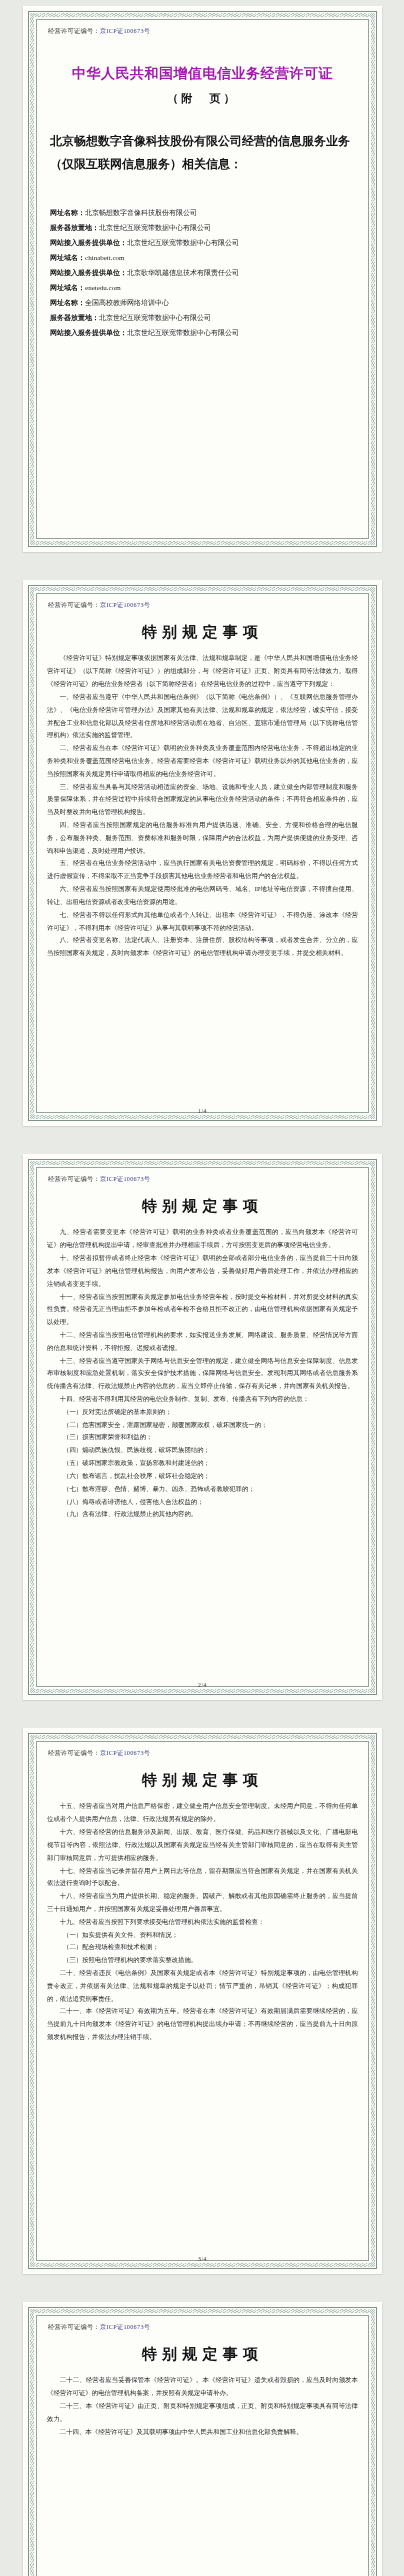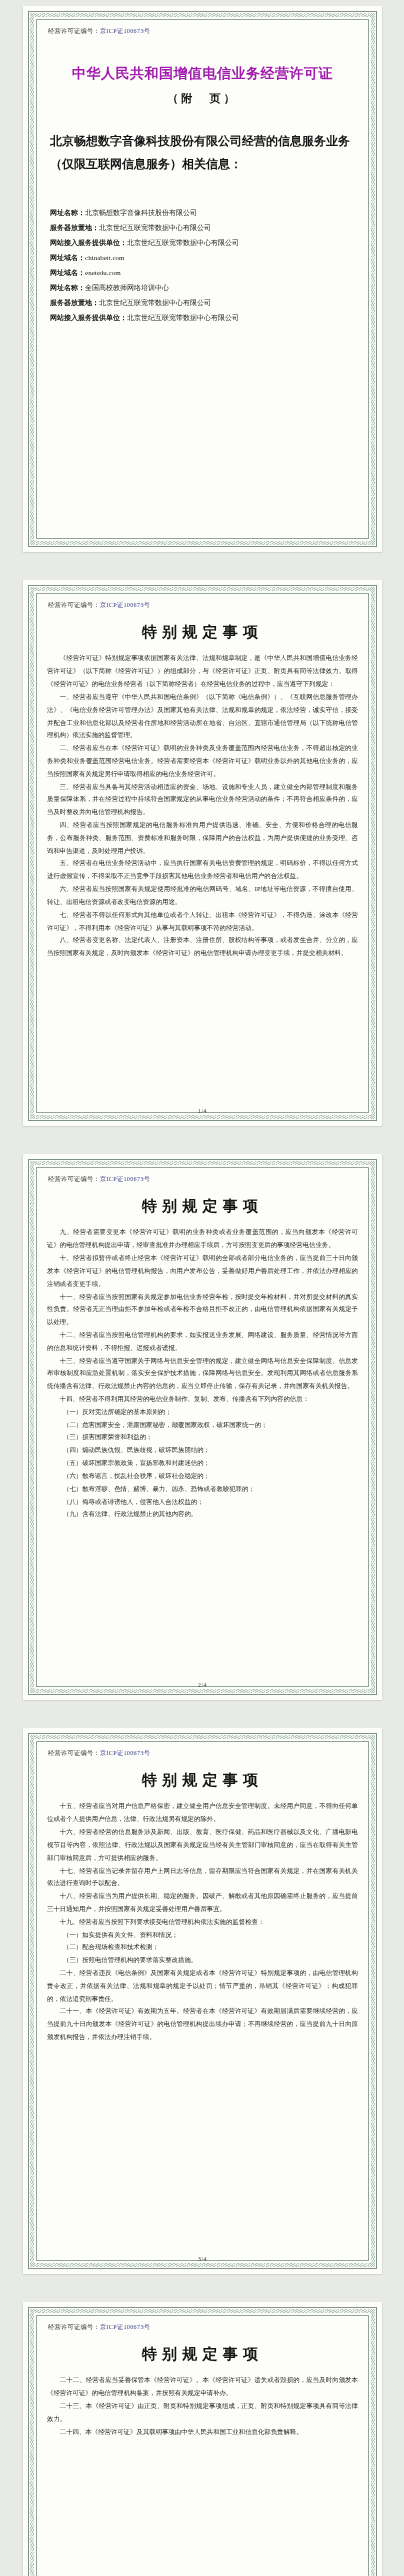--- a/index.html
+++ b/index.html
@@ -130,20 +130,21 @@
         <span>经营许可证编号：</span><span class="lic-no">京ICP证100673号</span>
       </div>
       <h1 class="appendix-title">中华人民共和国增值电信业务经营许可证</h1>
       <div class="appendix-subtitle">（附　页）</div>
       <p class="appendix-intro">北京畅想数字音像科技股份有限公司经营的信息服务业务（仅限互联网信息服务）相关信息：</p>
       <div class="entries">
           <div class="entry"><span class="entry-label">网址名称：</span><span class="entry-value">北京畅想数字音像科技股份有限公司</span></div>
           <div class="entry"><span class="entry-label">服务器放置地：</span><span class="entry-value">北京世纪互联宽带数据中心有限公司</span></div>
           <div class="entry"><span class="entry-label">网站接入服务提供单位：</span><span class="entry-value">北京世纪互联宽带数据中心有限公司</span></div>
           <div class="entry"><span class="entry-label">网址域名：</span><span class="entry-value">chinabett.com</span></div>
+          <div class="entry"><span class="entry-label">网站接入服务提供单位：</span><span class="entry-value">北京歌华凯越信息技术有限责任公司</span></div>
           <div class="entry"><span class="entry-label">网址域名：</span><span class="entry-value">enetedu.com</span></div>
           <div class="entry"><span class="entry-label">网址名称：</span><span class="entry-value">全国高校教师网络培训中心</span></div>
           <div class="entry"><span class="entry-label">服务器放置地：</span><span class="entry-value">北京世纪互联宽带数据中心有限公司</span></div>
           <div class="entry"><span class="entry-label">网站接入服务提供单位：</span><span class="entry-value">北京世纪互联宽带数据中心有限公司</span></div>
         </div>
     </div>
   </section>
 
   <section class="page special-page">
     <div class="frame"></div>

